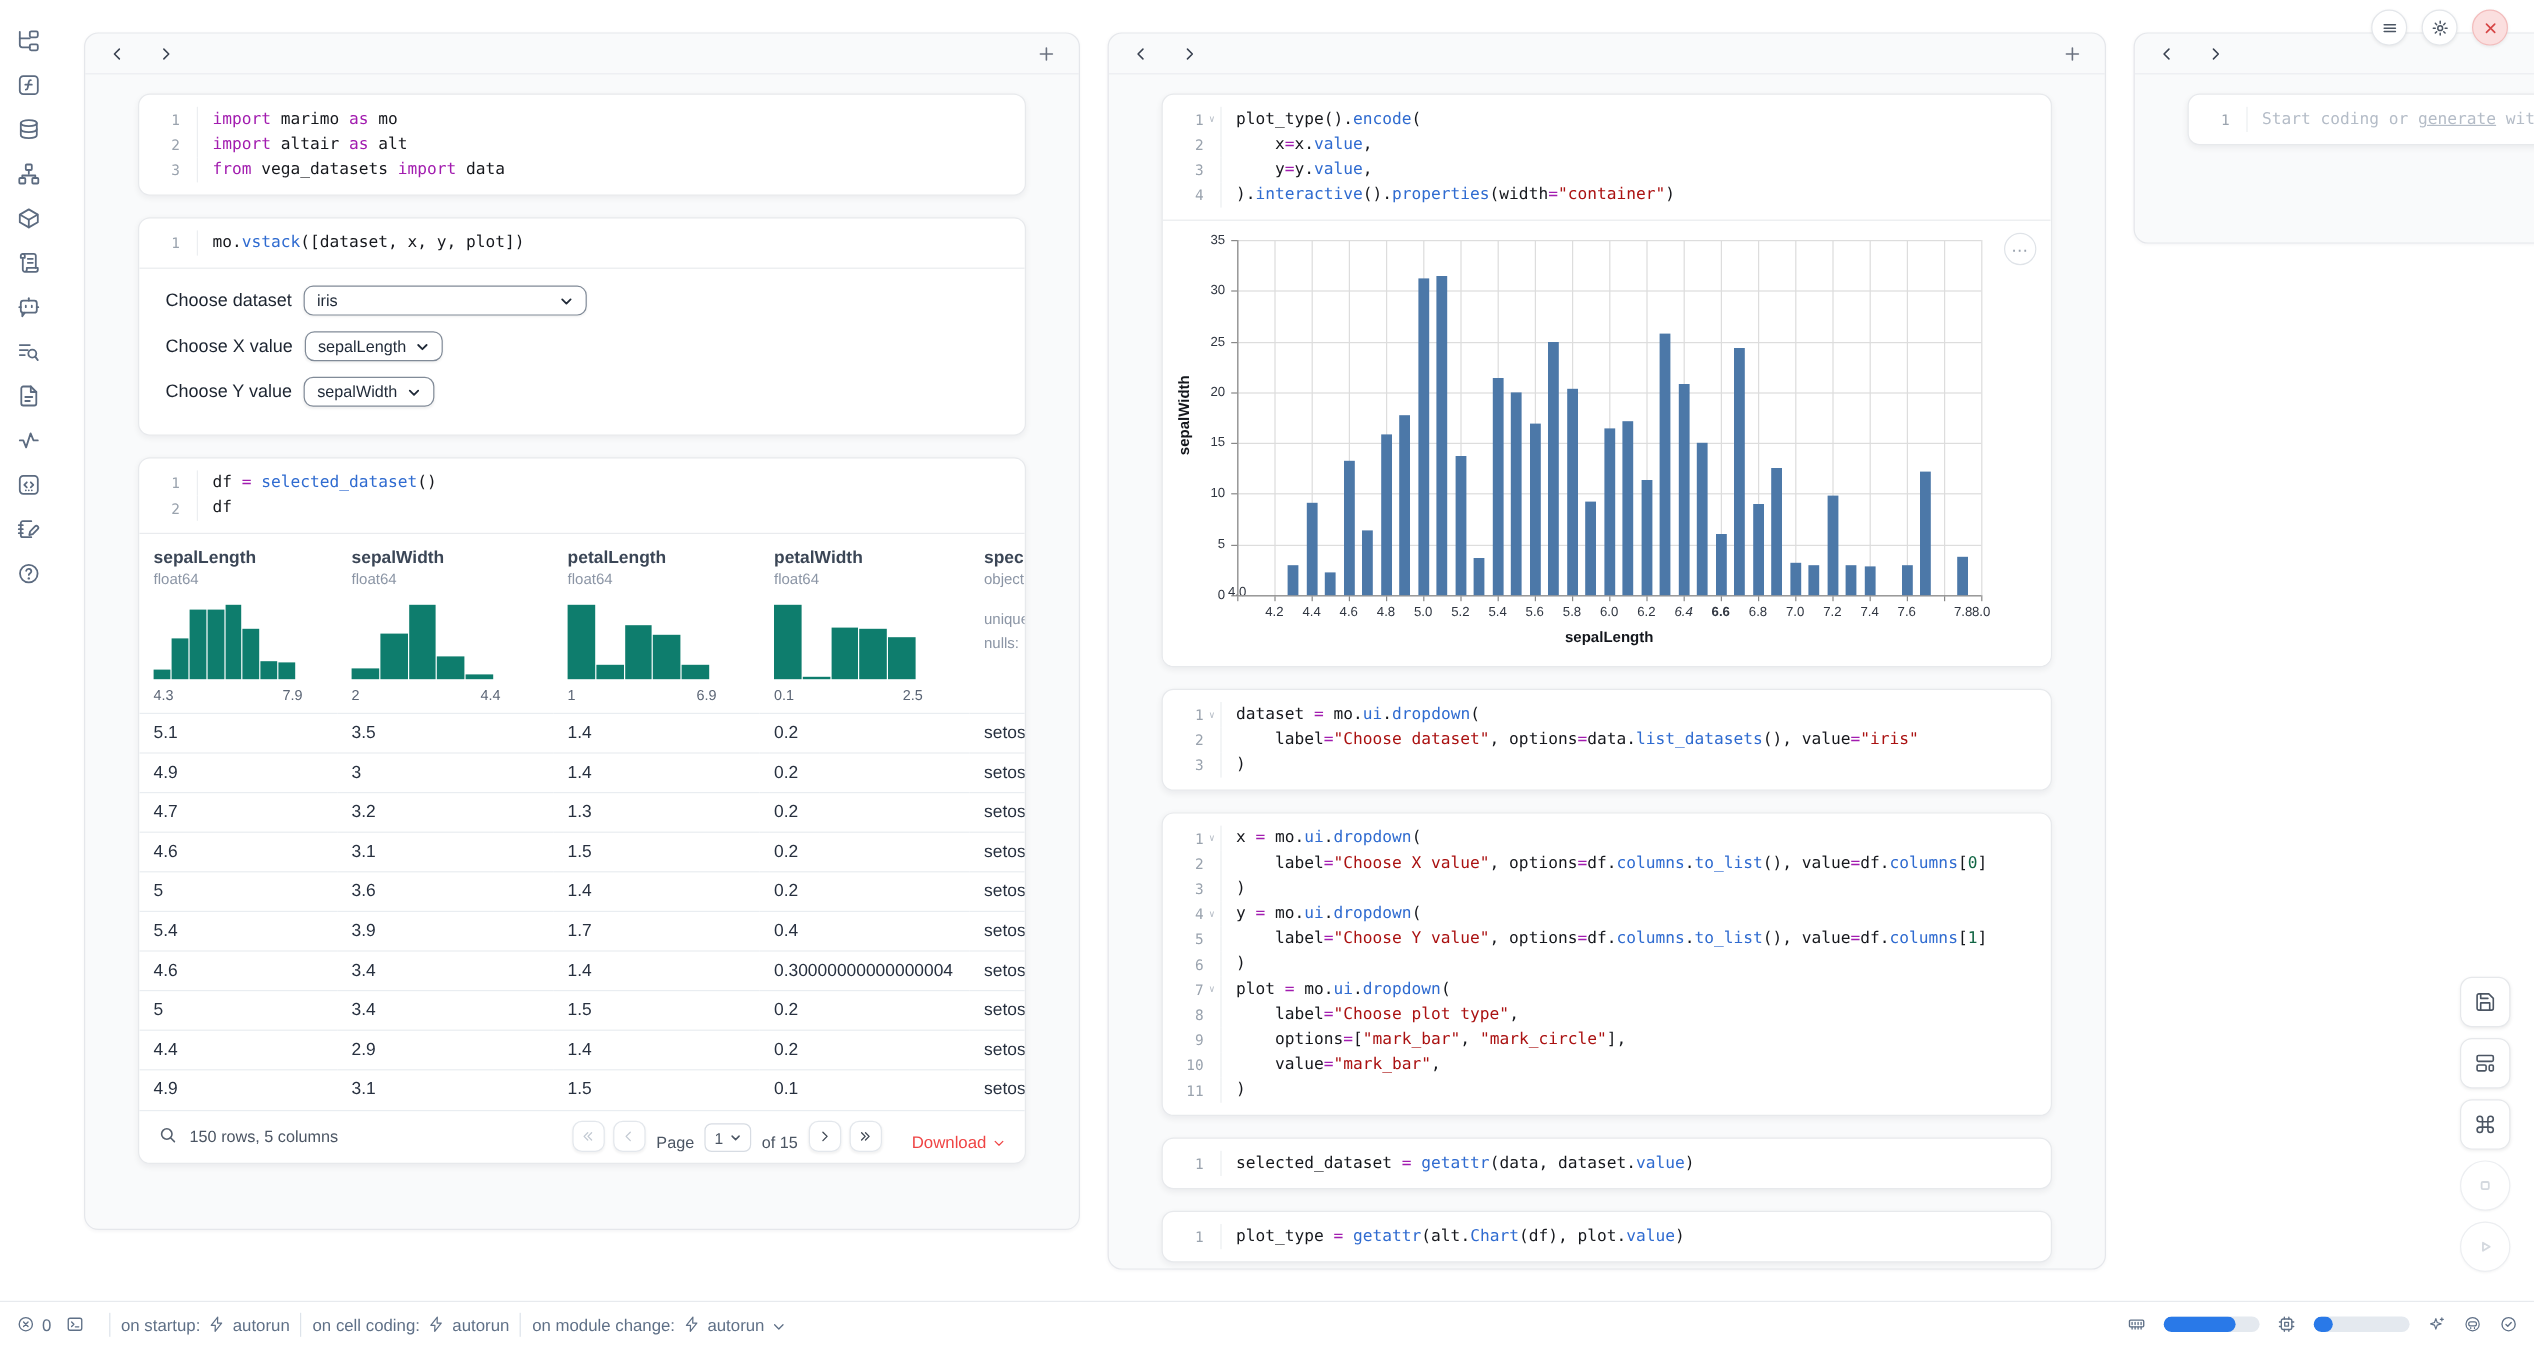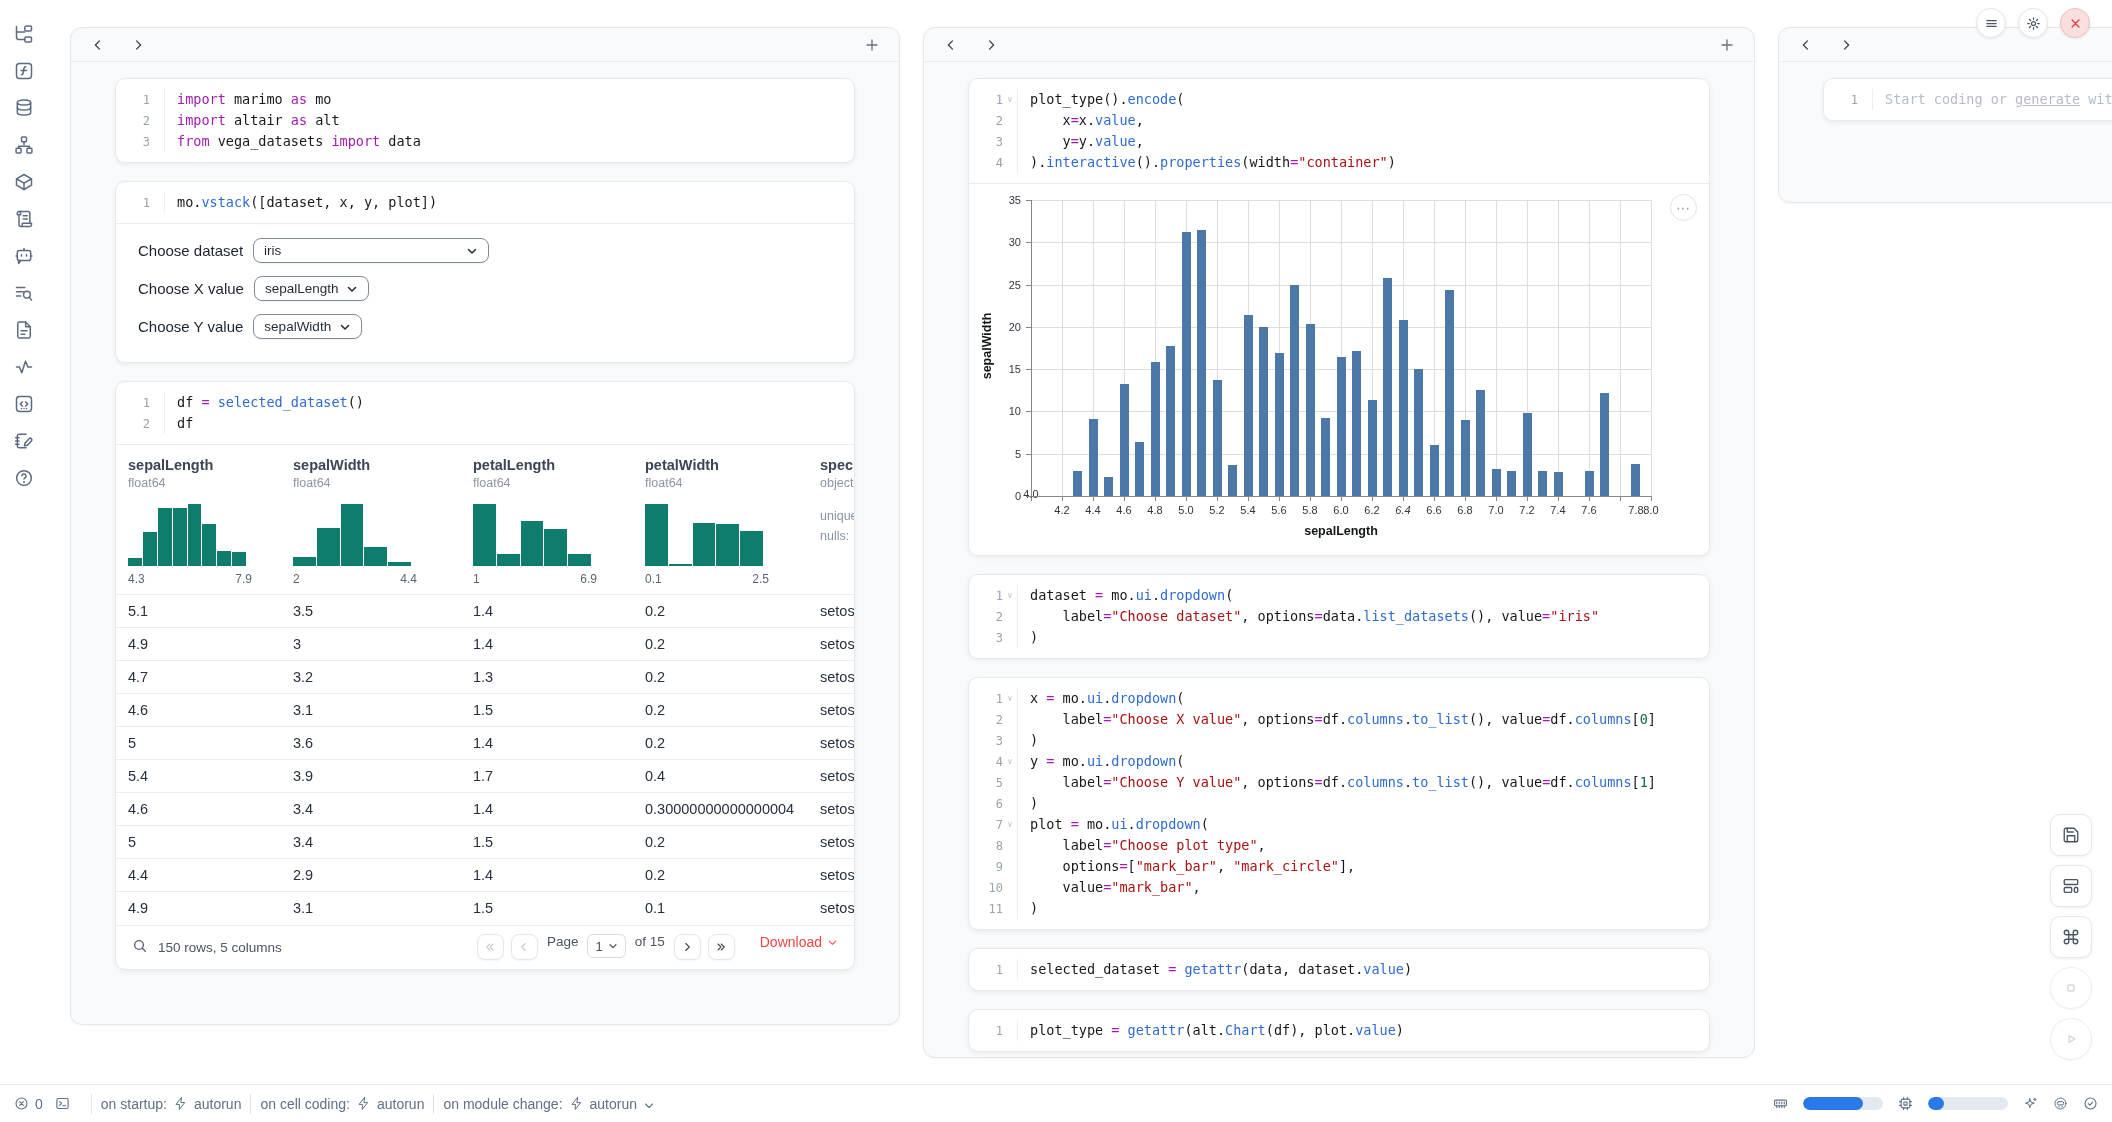--- a/index.html
+++ b/index.html
@@ -57,21 +57,21 @@
   .col-type { font-size:12.5px; color:#8b95a5; margin-top:3px; white-space:nowrap; overflow:hidden; }
   .hist { height:62px; display:flex; align-items:flex-end; gap:1px; margin-top:14px; width:118px; }
   .hist i { flex:1; display:block; }
   .range { display:flex; justify-content:space-between; width:124px; font-size:12px; color:#5b6575; margin-top:6px; }
   .extra { font-size:12.5px; color:#8b95a5; margin-top:16px; line-height:20px; white-space:nowrap; overflow:hidden; }
   td { border-top:1px solid #e9edf1; padding:8px 6px 8px 12px; font-size:14.5px; color:#27303f;
     white-space:nowrap; overflow:hidden; height:33px; }
   .tbl-footer { display:flex; align-items:center; height:44px; padding:0 16px;
     border-top:1px solid #e9edf1; font-size:13.5px; color:#4b5563; }
   .tbl-footer .summary { margin-left:10px; }
-  .pg { margin-left:auto; display:flex; align-items:flex-start; gap:7px;padding-left:16px; }
+  .pg { margin-left:auto; display:flex; align-items:flex-end; gap:7px;padding-left:16px; }
   .pg-btn { width:27px; height:26px; border:1px solid #e3e7ec; border-radius:8px; background:#fff;
     display:flex; align-items:center; justify-content:center; box-shadow:0 1px 2px rgba(0,0,0,.05);
     color:#3f4854; cursor:pointer; }
   .pg-btn svg { width:12px; height:12px; }
   .pg-btn.dim { color:#c3cad3; }
   .pg-label { margin:0 2px; }
   .page-select { border:1px solid #d7dce3; border-radius:6px; height:24px; padding:0 7px;
     display:flex; align-items:center; gap:5px; font-size:13px; background:#fff; cursor:pointer; }
   .page-select svg { width:10px; height:10px; }
   .download { color:#ef4444; display:flex; gap:5px; align-items:center; margin-left:18px;
@@ -635,21 +635,21 @@
           <div class="tickm" style="left: 372px; top: 312px; width: 1px; height: 5px;"></div>
           <div class="xtick" style="left: 357px; top: 320px;">6.0</div>
           <div class="gl" style="left: 403px; top: 16px; width: 1px; height: 296px;"></div>
           <div class="tickm" style="left: 403px; top: 312px; width: 1px; height: 5px;"></div>
           <div class="xtick" style="left: 388px; top: 320px;">6.2</div>
           <div class="gl" style="left: 434px; top: 16px; width: 1px; height: 296px;"></div>
           <div class="tickm" style="left: 434px; top: 312px; width: 1px; height: 5px;"></div>
           <div class="xtick" style="left: 419px; top: 320px; font-style: italic;">6.4</div>
           <div class="gl" style="left: 465px; top: 16px; width: 1px; height: 296px;"></div>
           <div class="tickm" style="left: 465px; top: 312px; width: 1px; height: 5px;"></div>
-          <div class="xtick" style="left: 450px; top: 320px;">6.6</div>
+          <div class="xtick" style="left: 450px; top: 320px; font-weight: bold;">6.6</div>
           <div class="gl" style="left: 496px; top: 16px; width: 1px; height: 296px;"></div>
           <div class="tickm" style="left: 496px; top: 312px; width: 1px; height: 5px;"></div>
           <div class="xtick" style="left: 481px; top: 320px;">6.8</div>
           <div class="gl" style="left: 527px; top: 16px; width: 1px; height: 296px;"></div>
           <div class="tickm" style="left: 527px; top: 312px; width: 1px; height: 5px;"></div>
           <div class="xtick" style="left: 512px; top: 320px;">7.0</div>
           <div class="gl" style="left: 558px; top: 16px; width: 1px; height: 296px;"></div>
           <div class="tickm" style="left: 558px; top: 312px; width: 1px; height: 5px;"></div>
           <div class="xtick" style="left: 543px; top: 320px;">7.2</div>
           <div class="gl" style="left: 589px; top: 16px; width: 1px; height: 296px;"></div>

